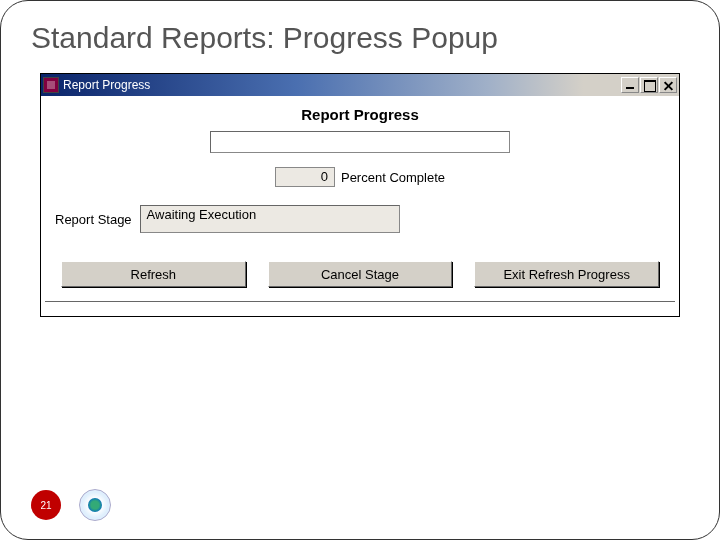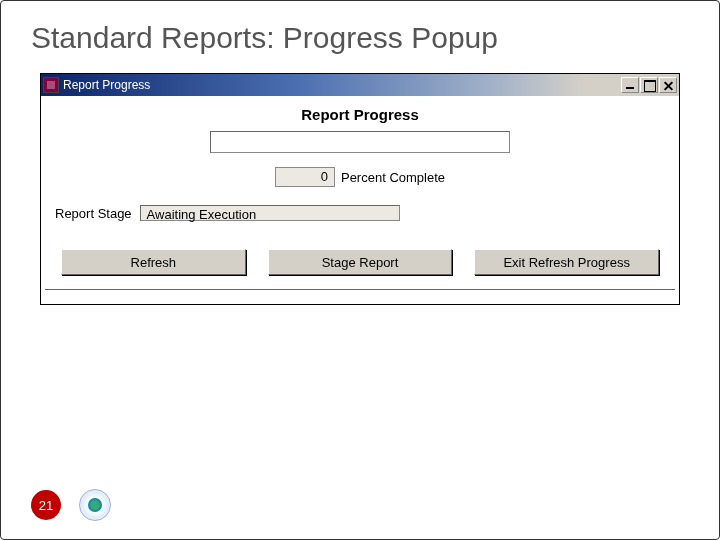--- a/index.html
+++ b/index.html
@@ -1,20 +1,20 @@
 <!DOCTYPE html>
 <html><head>
 <meta charset="utf-8">
 <style>
   * { box-sizing: border-box; margin: 0; padding: 0; }
   html, body { width: 720px; height: 540px; font-family: Arial, sans-serif; background: #fff; }
   .slide {
     width: 720px; height: 540px;
     border: 1px solid #333;
-    border-radius: 4px;
+    border-radius: 28px;
     padding: 20px 30px 10px 30px;
     position: relative;
     overflow: hidden;
   }
   .title {
     font-size: 30px;
     color: #555;
     font-weight: 400;
     margin-bottom: 18px;
   }
@@ -100,21 +100,21 @@
     text-align: right;
     padding: 1px 6px;
     font-size: 13px;
   }
   .stage-row {
     display: flex; align-items: center;
     gap: 8px; margin: 0 10px 28px 10px;
     font-size: 13px;
   }
   .stage-field {
-    flex: 0 0 260px; height: 16px;
+    flex: 0 0 260px; height: 28px;
     border: 1px solid #888;
     border-top-color: #666; border-left-color: #666;
     background: #ece9e3;
     padding: 1px 6px;
     font-size: 13px;
   }
   .btnrow {
     display: flex; gap: 22px; justify-content: center;
     padding: 0 16px;
   }
@@ -132,21 +132,21 @@
     position: absolute;
     bottom: 18px; left: 30px; right: 30px;
     display: flex; align-items: center;
   }
   .pagenum {
     width: 30px; height: 30px;
     background: #c00000;
     color: #fff;
     border-radius: 50%;
     display: inline-flex; align-items: center; justify-content: center;
-    font-size: 13px;
+    font-size: 10px;
     margin-right: 18px;
   }
   .footer-text { font-size: 13px; color: #333; flex: 1; }
   .logo {
     width: 32px; height: 32px;
     border-radius: 50%;
     border: 1px solid #aac;
     background: radial-gradient(circle at 50% 50%, #fff 30%, #dfeffd 60%);
     position: relative;
     display: inline-flex; align-items: center; justify-content: center;
@@ -188,21 +188,21 @@
           <span>Percent Complete</span>
         </div>
 
         <div class="stage-row">
           <span>Report Stage</span>
           <div class="stage-field">Awaiting Execution</div>
         </div>
 
         <div class="btnrow">
           <button class="winbutton">Refresh</button>
-          <button class="winbutton">Stage Report</button>
+          <button class="winbutton">Cancel Stage</button>
           <button class="winbutton">Exit Refresh Progress</button>
         </div>
       </div>
     </div>
   </div>
 
   <div class="footer">
     <span class="pagenum">21</span>
     <span class="logo"></span>
   </div>

